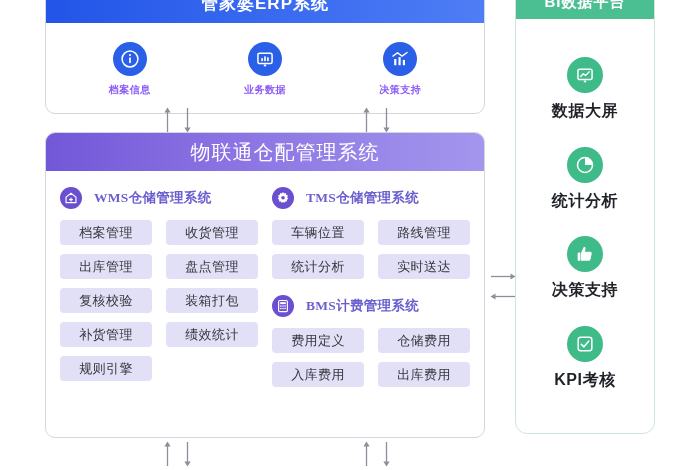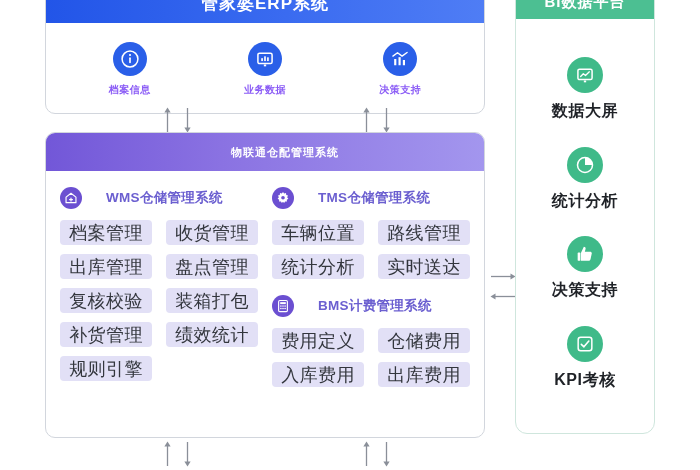--- a/index.html
+++ b/index.html
@@ -96,38 +96,39 @@
   }
   .iot-header {
     height: 38px;
     background: linear-gradient(90deg, #7257d8 0%, #8a72e2 40%, #a396ee 100%);
     display: flex;
     align-items: center;
     justify-content: center;
   }
   .iot-header-title {
     color: #ffffff;
-    font-size: 11px;
-    font-weight: bold;
+    font-size: 20px;
+    font-weight: normal;
     letter-spacing: 1px;
     margin-left: 40px;
   }
   .iot-body {
     display: flex;
     padding: 12px 14px 10px 14px;
     gap: 14px;
   }
   .iot-col { width: 198px; }
 
   .sys-head {
     display: flex;
     align-items: center;
-    gap: 24px;
+    gap: 12px;
     height: 30px;
     margin-bottom: 7px;
+    font-family: Liberation Serif, serif;
   }
   .sys-badge {
     width: 22px;
     height: 22px;
     border-radius: 50%;
     background: #6b4fd1;
     display: flex;
     align-items: center;
     justify-content: center;
     flex: 0 0 auto;
@@ -145,21 +146,21 @@
     grid-template-columns: 1fr 1fr;
     gap: 9px 14px;
   }
   .chip {
     height: 25px;
     background: #e2e0f6;
     border-radius: 4px;
     display: flex;
     align-items: center;
     justify-content: center;
-    font-size: 18px;
+    font-size: 13px;
     color: #33363d;
     letter-spacing: 0.4px;
     white-space: nowrap;
   }
   .bms-head { margin-top: 12px; }
 
   
   .hconn {
     position: absolute;
     left: 490px;

